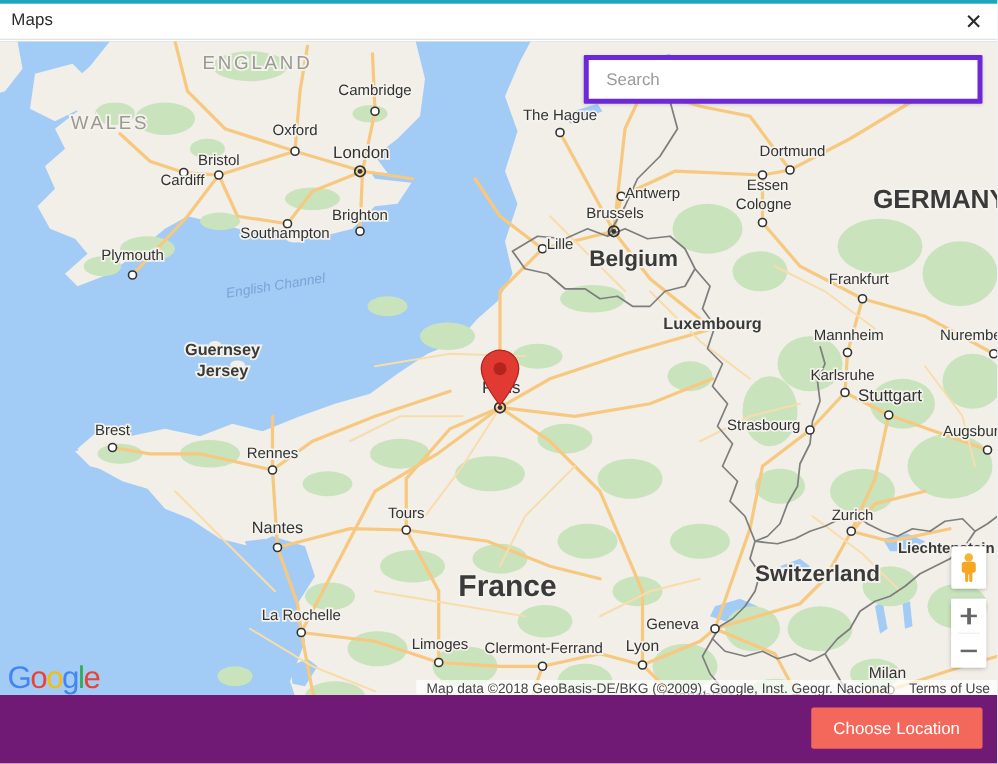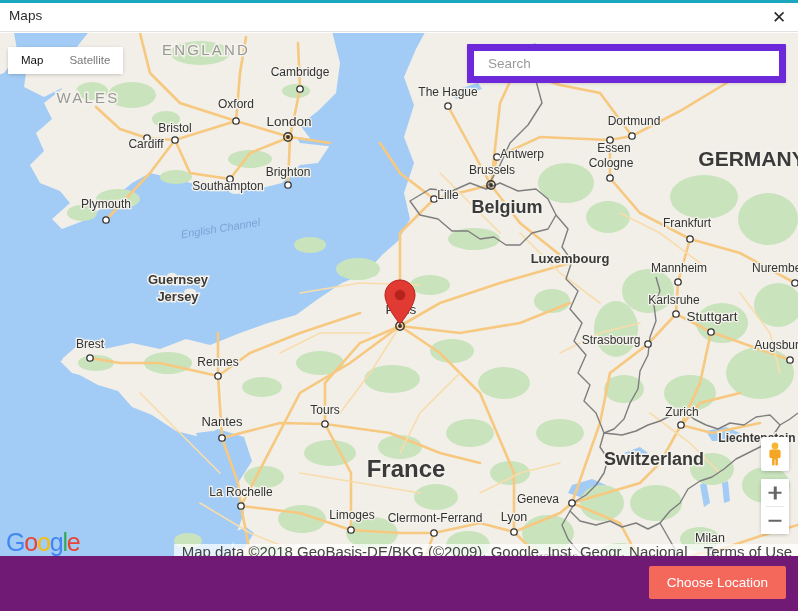--- a/index.html
+++ b/index.html
@@ -67,21 +67,21 @@
     background: #fff; border: none;
   }
   .maptype-btn.active { color: #111; font-weight: 500; }
   .maptype-btn.inactive { color: #787878; }
 
   
   #search-input {
     position: absolute; right: 12px; top: 11px;
     width: 319px; height: 39px;
     background: #fff;
-    border: 7px solid #6d28d9;
+    border: 4px solid #6d28d9;
     box-shadow: 0 1px 3px rgba(0,0,0,.12);
     font-size: 13.5px;
     color: #0369a1;
     padding: 0 14px;
     z-index: 25;
     outline: none;
     border-radius: 1px;
     font-family: "Liberation Sans", sans-serif;
   }
   #search-input::placeholder { color: #9a9a9a; }
@@ -131,21 +131,21 @@
     line-height: 1;
   }
   .g1{color:#4285F4}.g2{color:#EA4335}.g3{color:#FBBC05}.g4{color:#4285F4}
   .g5{color:#34A853}.g6{color:#EA4335}
 
   
   #attribution {
     position: absolute; right: 0; bottom: 0;
     height: 15px; line-height: 15px;
     background: rgba(255,255,255,.72);
-    font-size: 15px; color: #444;
+    font-size: 11px; color: #444;
     padding: 0 6px 0 8px;
     z-index: 25; white-space: nowrap;
   }
   #attribution .terms { margin-left: 12px; cursor: pointer; color: #444; }
 
   
   #map-marker { position: absolute; left: 383px; top: 246px; z-index: 22; }
 
   
   #modal-footer {
@@ -497,24 +497,20 @@
       </svg>
     </div>
 
     <div id="map-marker">
       <svg width="34" height="46" viewBox="0 0 34 46" xmlns="http://www.w3.org/2000/svg">
         <path d="M17 1 C8.7 1 2 7.7 2 16 C2 27 17 45 17 45 C17 45 32 27 32 16 C32 7.7 25.3 1 17 1 Z" fill="#e03a32" stroke="#b5231d" stroke-width="1"></path>
         <circle cx="17" cy="16" r="5.2" fill="#b5231d"></circle>
       </svg>
     </div>
 
-    <div id="map-type-control">
-      <button class="maptype-btn active">Map</button>
-      <button class="maptype-btn inactive">Satellite</button>
-    </div>
 
     <input id="search-input" type="text" placeholder="Search" style="">
 
     <div id="pegman-control">
       <svg width="18" height="24" viewBox="0 0 18 24" xmlns="http://www.w3.org/2000/svg">
         <circle cx="9" cy="4" r="3.4" fill="#f5b731"></circle>
         <path d="M3.4 9.4 C3.4 8.2 4.4 7.4 5.6 7.4 L12.4 7.4 C13.6 7.4 14.6 8.2 14.6 9.4 L14.6 14.6
                  C14.6 15.5 13.9 16.1 13.1 16.1 L11.9 16.1 L11.9 22.4 C11.9 23.1 11.3 23.6 10.6 23.6
                  C9.9 23.6 9.4 23.1 9.4 22.4 L9.4 17.6 L8.6 17.6 L8.6 22.4 C8.6 23.1 8.1 23.6 7.4 23.6
                  C6.7 23.6 6.1 23.1 6.1 22.4 L6.1 16.1 L4.9 16.1 C4.1 16.1 3.4 15.5 3.4 14.6 Z" fill="#f5a623"></path>

